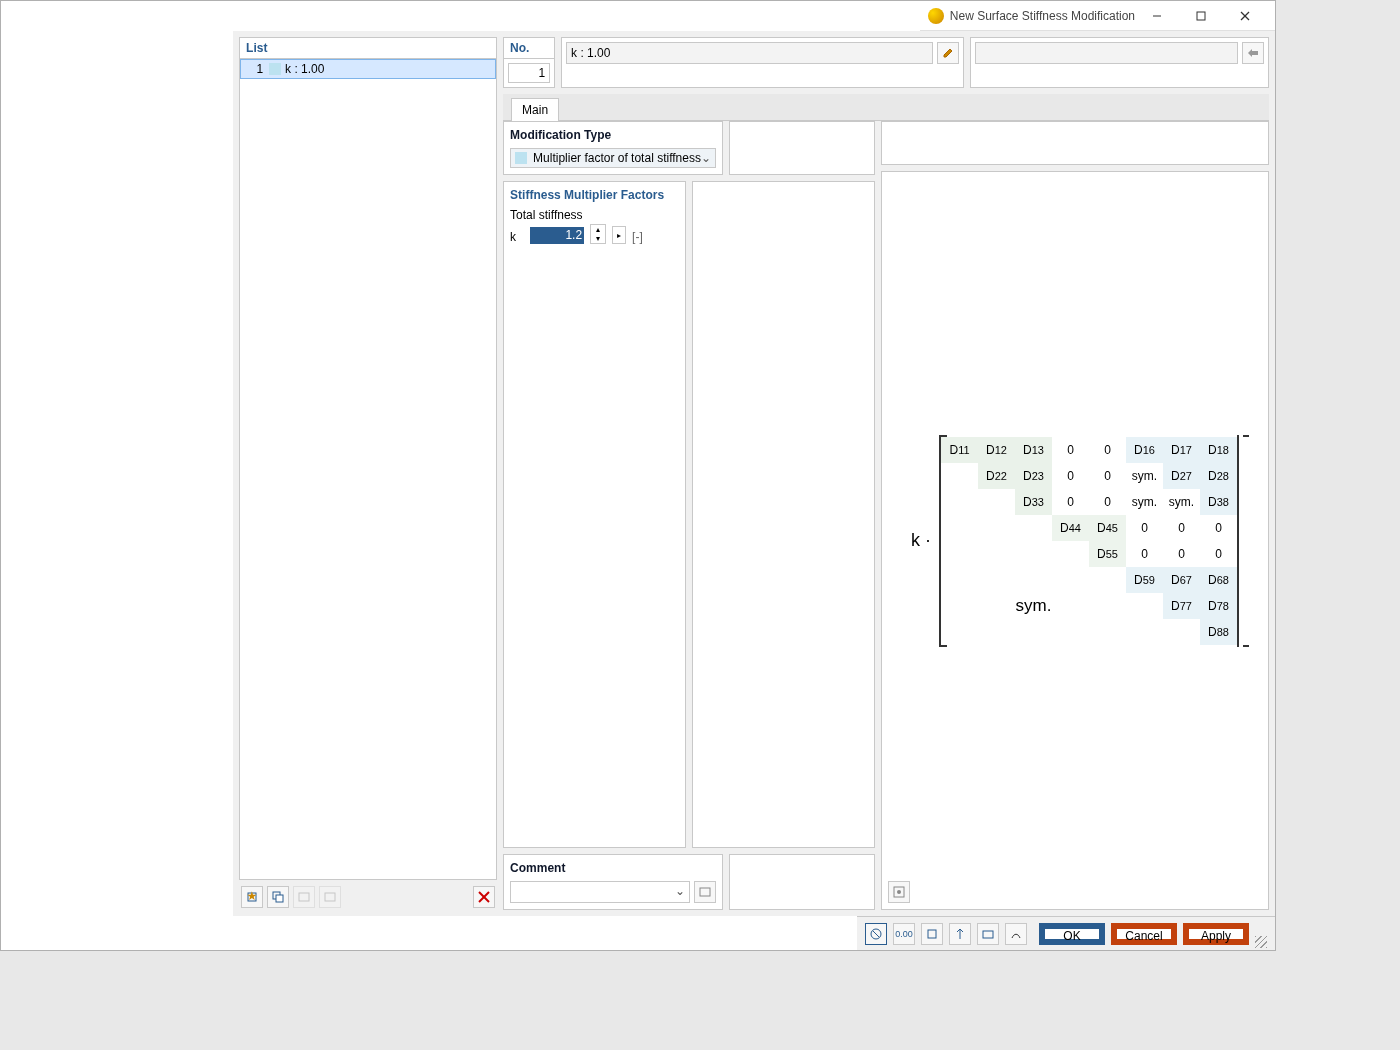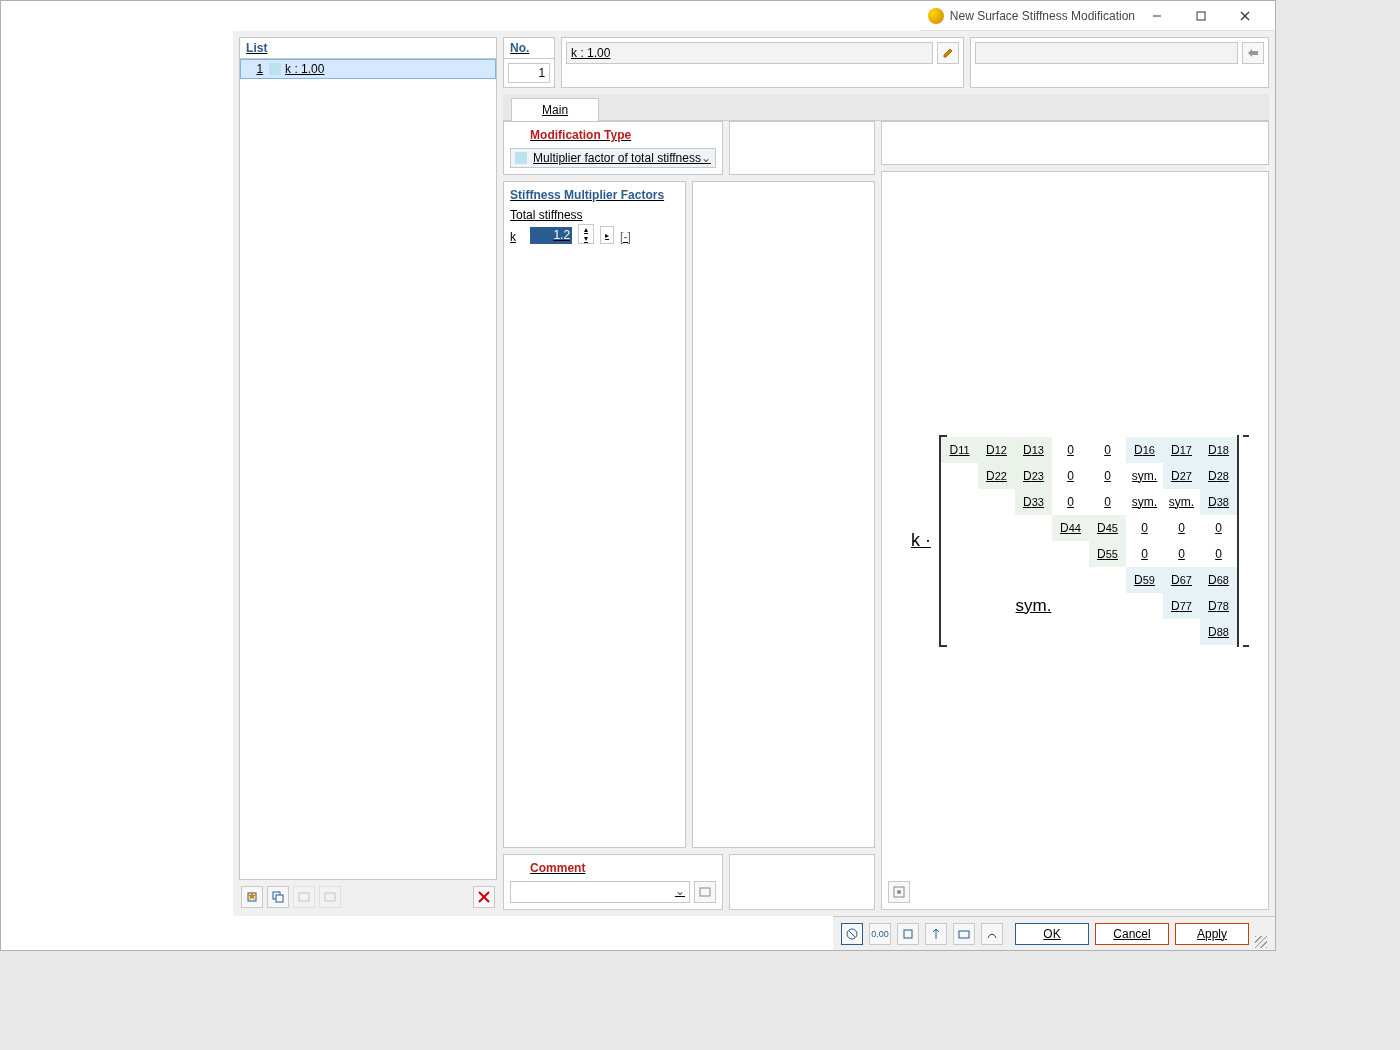--- a/index.html
+++ b/index.html
@@ -5,21 +5,21 @@
 * { box-sizing: border-box; margin: 0; padding: 0; font-family: "Segoe UI", Tahoma, sans-serif; font-size: 12px; }
 body { background: #e8e8e8; width: 1400px; height: 1050px; overflow: hidden; }
 
 .dialog { background: #fff; border: 1px solid #b0b0b0; width: 1276px; height: 951px; position: absolute; top: 0; left: 0; display: flex; flex-direction: column; align-items: flex-end; }
 
 .titlebar { height: 30px; display: flex; align-items: center; padding: 0 8px; background: #fff; border-bottom: 1px solid #e0e0e0; }
 .titlebar .app-icon { width: 16px; height: 16px; margin-right: 6px; background: radial-gradient(circle at 30% 30%, #ffd700, #cc8400); border-radius: 50%; }
 .titlebar .title { flex: 1; color: #444; }
 .titlebar .win-btn { width: 44px; height: 28px; display: flex; align-items: center; justify-content: center; color: #333; cursor: pointer; }
 
-.content { flex: 1; display: flex; padding: 6px; gap: 6px; background: #f0f0f0; min-height: 0; text-decoration: underline; }
+.content { flex: 1; display: flex; padding: 6px; gap: 6px; background: #f0f0f0; min-height: 0; }
 
 .panel { background: #fff; border: 1px solid #c8c8c8; display: flex; flex-direction: column; }
 .panel-header { background: #fff; border-bottom: 1px solid #c8c8c8; padding: 3px 6px; color: #2a5c8f; font-weight: 600; }
 
 .left-col { width: 258px; display: flex; flex-direction: column; gap: 4px; }
 .list-panel { flex: 1; }
 .list-body { flex: 1; overflow: auto; padding: 0; }
 .list-row { display: flex; padding: 2px 4px; background: #d6e8ff; border: 1px solid #7eb4ea; }
 .list-row .num { width: 24px; text-align: right; padding-right: 6px; }
 .list-row .swatch { width: 12px; height: 12px; background: #bce2f0; margin-right: 4px; align-self: center; }
@@ -38,41 +38,41 @@
 .no-input { width: 100%; text-align: right; padding: 2px 4px; border: 1px solid #c8c8c8; background: #fff; }
 .name-panel { flex: 1.35; }
 .name-body { display: flex; gap: 4px; }
 .name-input { flex: 1; padding: 2px 4px; border: 1px solid #c8c8c8; background: #f3f3f3; }
 .edit-btn { width: 22px; height: 22px; border: 1px solid #c8c8c8; background: #f7f7f7; display: flex; align-items: center; justify-content: center; cursor: pointer; }
 .assign-panel { flex: 1; }
 .assign-body { display: flex; gap: 4px; }
 .assign-input { flex: 1; padding: 2px 4px; border: 1px solid #c8c8c8; background: #f3f3f3; }
 
 .tab-strip { background: #e8e8e8; border-bottom: 1px solid #c8c8c8; display: flex; padding-top: 4px; padding-left: 8px; }
-.tab { padding: 4px 30px; background: #fff; border: 1px solid #c8c8c8; border-bottom: none; cursor: pointer; margin-bottom: -1px; }
+.tab { padding: 4px 10px; background: #fff; border: 1px solid #c8c8c8; border-bottom: none; cursor: pointer; margin-bottom: -1px; }
 
 .main-area { flex: 1; display: flex; gap: 6px; min-height: 0; }
 .main-left { flex: 1.5; display: flex; flex-direction: column; gap: 6px; min-width: 0; }
 .main-right { width: 388px; display: flex; flex-direction: column; gap: 6px; }
 
 .section { background: #fff; border: 1px solid #c8c8c8; padding: 6px; }
-.section-title { color: #b91c1c; font-weight: 600; margin-bottom: 6px; margin-left: 20px; }
+.section-title { color: #0f172a; font-weight: 600; margin-bottom: 6px; }
 .modtype-combo { flex: 1; display: flex; align-items: center; border: 1px solid #c8c8c8; background: #eef3f7; padding: 2px 4px; cursor: pointer; }
 .modtype-combo .swatch2 { width: 12px; height: 12px; background: #bce2f0; margin-right: 6px; }
 .modtype-combo .txt { flex: 1; }
 .modtype-combo .chev { color: #555; }
 
 .pair-row { display: flex; gap: 6px; flex: 1; min-height: 0; }
 .pair-panel { flex: 1; background: #fff; border: 1px solid #c8c8c8; padding: 6px; display: flex; flex-direction: column; }
 .smf-title { color: #2a5c8f; font-weight: 600; margin-bottom: 6px; }
 .smf-sub { margin-bottom: 2px; }
 .k-row { display: flex; align-items: flex-end; gap: 6px; }
 .k-label { width: 14px; }
 .k-input-wrap { display: flex; align-items: center; border-bottom: 1px solid #2a5c8f; }
-.k-input { width: 42px; text-align: right; padding: 1px 2px; border: none; outline: none; }
+.k-input { width: 54px; text-align: right; padding: 1px 2px; border: none; outline: none; }
 .k-input.sel { background: #2a5c8f; color: #fff; }
 .spin-col { display: flex; flex-direction: column; border: 1px solid #c8c8c8; }
 .spin-btn { width: 14px; height: 9px; display: flex; align-items: center; justify-content: center; font-size: 8px; cursor: pointer; }
 .k-unit { color: #666; }
 
 .comment-row { display: flex; gap: 6px; }
 .comment-panel { flex: 1.5; background: #fff; border: 1px solid #c8c8c8; padding: 6px; }
 .comment-body { display: flex; gap: 4px; margin-top: 4px; }
 .comment-combo { flex: 1; border: 1px solid #c8c8c8; padding: 2px 4px; display: flex; }
 .comment-combo .chev { margin-left: auto; color: #555; }
@@ -90,21 +90,21 @@
 .mc { height: 26px; display: flex; align-items: center; justify-content: center; }
 .mc sub { font-size: 11px; }
 .g1 { background: #eaf2ea; }
 .g2 { background: #edf4ed; }
 .g3 { background: #e7f2f7; }
 .sym-big { grid-column: 1 / span 5; grid-row: 6 / span 3; display: flex; align-items: center; justify-content: center; font-size: 17px; }
 
 .footer { height: 34px; display: flex; align-items: center; padding: 0 8px; gap: 6px; background: #f0f0f0; border-top: 1px solid #c8c8c8; }
 .footer .tb-btn.main { border-color: #2a5c8f; }
 .foot-sp { flex: 1; }
-.foot-btn { width: 74px; height: 22px; border: 1px solid #c2410c; background: #fff; cursor: pointer; text-decoration: underline; }
+.foot-btn { width: 66px; height: 22px; border: 6px solid #c2410c; background: #fff; cursor: pointer; }
 .foot-btn.primary { border-color: #2a5c8f; }
 .grip { width: 12px; height: 12px; align-self: flex-end; margin-bottom: 2px; background: repeating-linear-gradient(135deg, #999 0 1px, transparent 1px 4px); }
 
 .mini-box { width: 44px; background: #fff; border: 1px solid #c8c8c8; }
 </style>
 </head>
 <body>
 
 <div class="dialog">
   <div class="titlebar">

